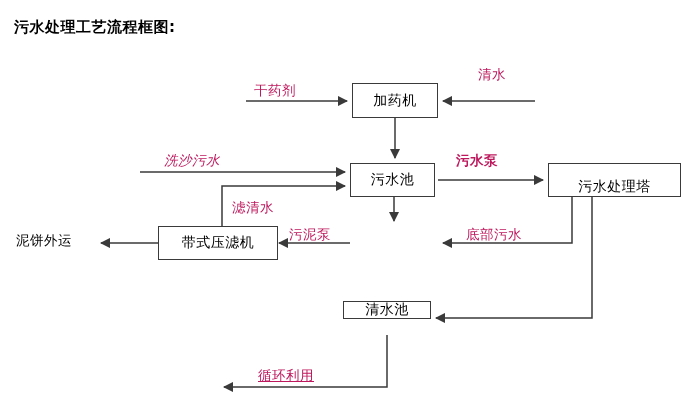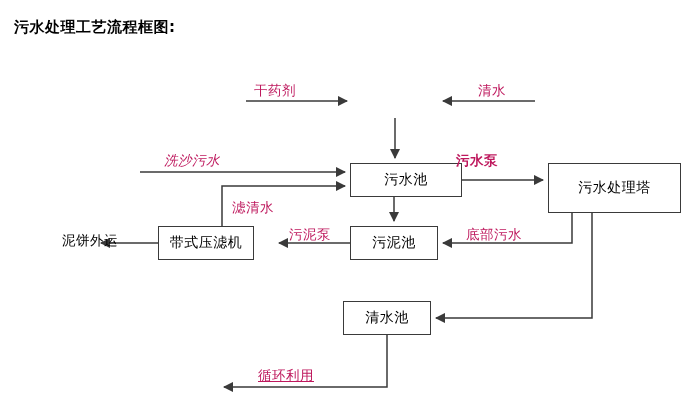--- a/index.html
+++ b/index.html
@@ -60,21 +60,20 @@
     white-space: nowrap;
     letter-spacing: 0.5px;
     background: transparent;
   }
   .term-label {
     position: absolute;
     font-size: 13.5px;
     color: #000;
     white-space: nowrap;
     letter-spacing: 0.5px;
-    margin-left: 46px;
   }
 </style>
 </head>
 <body>
 
 <div id="diagram-root">
 
   <div class="title">污水处理工艺流程框图:</div>
 
   <svg class="wires" viewBox="0 0 700 420" xmlns="http://www.w3.org/2000/svg">
@@ -105,43 +104,43 @@
 
       <path d="M 572 197 L 572 243 L 443 243" marker-end="url(#arrow)"></path>
 
       <path d="M 592 197 L 592 318 L 436 318" marker-end="url(#arrow)"></path>
 
       <path d="M 387 335 L 387 387 L 224 387" marker-end="url(#arrow)"></path>
 
     </g>
   </svg>
 
+  <div class="node" style="left:352px; top:83px; width:86px; height:35px;">
+    <span>加药机</span>
+  </div>
 
-  <div class="node" style="left:350px; top:163px; width:112px; height:34px;">
+  <div class="node" style="left:350px; top:163px; width:85px; height:34px;">
     <span>污水池</span>
   </div>
 
-  <div class="node" style="left:548px; top:163px; width:133px; height:50px;">
+  <div class="node" style="left:548px; top:163px; width:133px; height:34px;align-items:flex-end;">
     <span>污水处理塔</span>
   </div>
 
-  <div class="node" style="left:158px; top:226px; width:96px; height:34px;">
+  <div class="node" style="left:158px; top:226px; width:120px; height:34px;">
     <span>带式压滤机</span>
   </div>
 
-  <div class="node" style="left:350px; top:226px; width:88px; height:34px;">
-    <span>污泥池</span>
-  </div>
 
-  <div class="node" style="left:343px; top:301px; width:88px; height:34px;">
+  <div class="node" style="left:343px; top:301px; width:88px; height:18px;">
     <span>清水池</span>
   </div>
 
   <div class="edge-label" style="left:254px; top:82px;">干药剂</div>
-  <div class="edge-label" style="left:478px; top:82px;">清水</div>
+  <div class="edge-label" style="left:478px; top:66px;">清水</div>
   <div class="edge-label" style="left:164px; top:152px;font-style:italic;">洗沙污水</div>
   <div class="edge-label" style="left:232px; top:199px;">滤清水</div>
   <div class="edge-label" style="left:456px; top:152px;font-weight:bold;">污水泵</div>
   <div class="edge-label" style="left:289px; top:226px;font-family:Liberation Serif, serif;">污泥泵</div>
   <div class="edge-label" style="left:466px; top:226px;text-align:right;">底部污水</div>
   <div class="edge-label" style="left:258px; top:367px;text-decoration:underline;">循环利用</div>
 
   <div class="term-label" style="left:16px; top:232px;">泥饼外运</div>
 
 </div>

